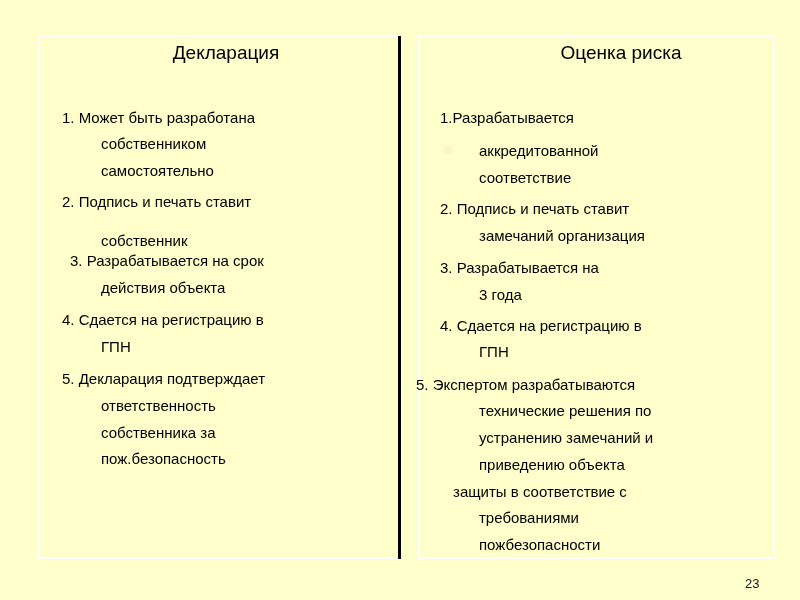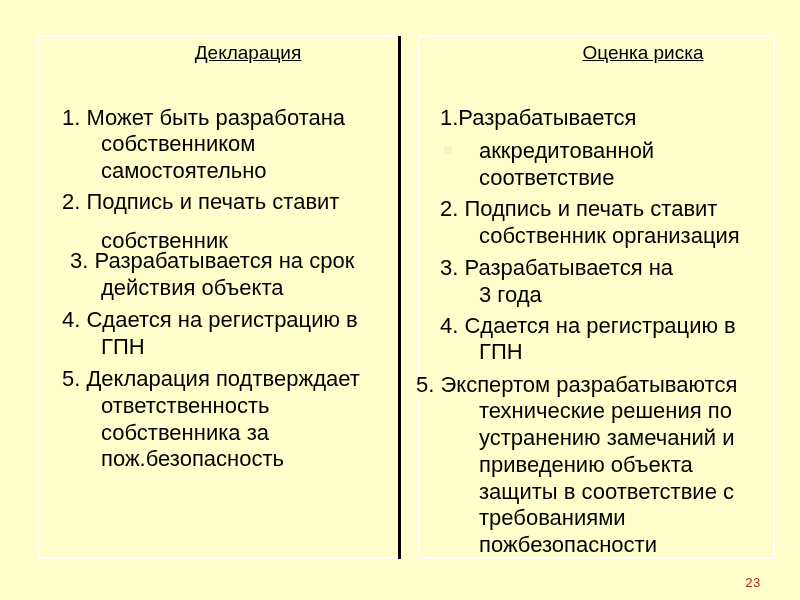--- a/index.html
+++ b/index.html
@@ -14,35 +14,35 @@
     border:2px solid #ffffff;
     box-sizing:border-box;
   }
   #left-panel { left:38px; width:362px; }
   #right-panel { left:418px; width:357px; }
   .divider {
     position:absolute; left:398px; top:36px; width:3px; height:523px;
     background:#000;
   }
   .heading {
-    position:absolute; top:42px; font-size:19px; text-decoration:underline;
-    text-align:center; white-space:nowrap;padding-left:22px;
+    position:absolute; top:42px; font-size:19px; 
+    text-align:center; white-space:nowrap;
   }
   #left-heading { left:38px; width:376px; }
   #right-heading { left:418px; width:366px;margin-left:20px; }
   .line {
-    position:absolute; font-size:22px; white-space:nowrap; line-height:22px;
+    position:absolute; font-size:15px; white-space:nowrap; line-height:22px;
   }
   .bullet-faint {
     position:absolute; left:444px; top:146px; width:8px; height:8px;
     background:#f6f6c6; border-radius:1px;
   }
   .slide-num {
-    position:absolute; left:745px; top:576px; font-family:Liberation Mono, monospace;
-    font-size:13px; color:#b91c1c;
+    position:absolute; left:745px; top:576px; font-family:Liberation Sans, sans-serif;
+    font-size:13px; color:#0f172a;
   }
 </style>
 </head>
 <body>
 
 <div class="panel" id="left-panel"></div>
 <div class="panel" id="right-panel"></div>
 <div class="divider"></div>
 
 <div class="heading" id="left-heading">Декларация</div>
@@ -65,29 +65,29 @@
 <div class="line" style="left:101px;top:395px">ответственность</div>
 <div class="line" style="left:101px;top:422px">собственника за</div>
 <div class="line" style="left:101px;top:448px">пож.безопасность</div>
 
 <div class="line" style="left:440px;top:107px">1.Разрабатывается</div>
 <div class="bullet-faint"></div>
 <div class="line" style="left:479px;top:140px">аккредитованной</div>
 <div class="line" style="left:479px;top:167px">соответствие</div>
 
 <div class="line" style="left:440px;top:198px">2. Подпись и печать ставит</div>
-<div class="line" style="left:479px;top:225px">собственник организация</div>
+<div class="line" style="left:479px;top:225px">замечаний организация</div>
 
 <div class="line" style="left:440px;top:257px">3. Разрабатывается на</div>
 <div class="line" style="left:479px;top:284px">3 года</div>
 
 <div class="line" style="left:440px;top:315px">4. Сдается на регистрацию в</div>
 <div class="line" style="left:479px;top:341px">ГПН</div>
 
 <div class="line" style="left:416px;top:374px">5. Экспертом разрабатываются</div>
 <div class="line" style="left:479px;top:400px">технические решения по</div>
 <div class="line" style="left:479px;top:427px">устранению замечаний и</div>
 <div class="line" style="left:479px;top:454px">приведению объекта</div>
-<div class="line" style="left:479px;top:481px">защиты в соответствие с</div>
+<div class="line" style="left:453px;top:481px">защиты в соответствие с</div>
 <div class="line" style="left:479px;top:507px">требованиями</div>
 <div class="line" style="left:479px;top:534px">пожбезопасности</div>
 
 <div class="slide-num">23</div>
 
 </body></html>

